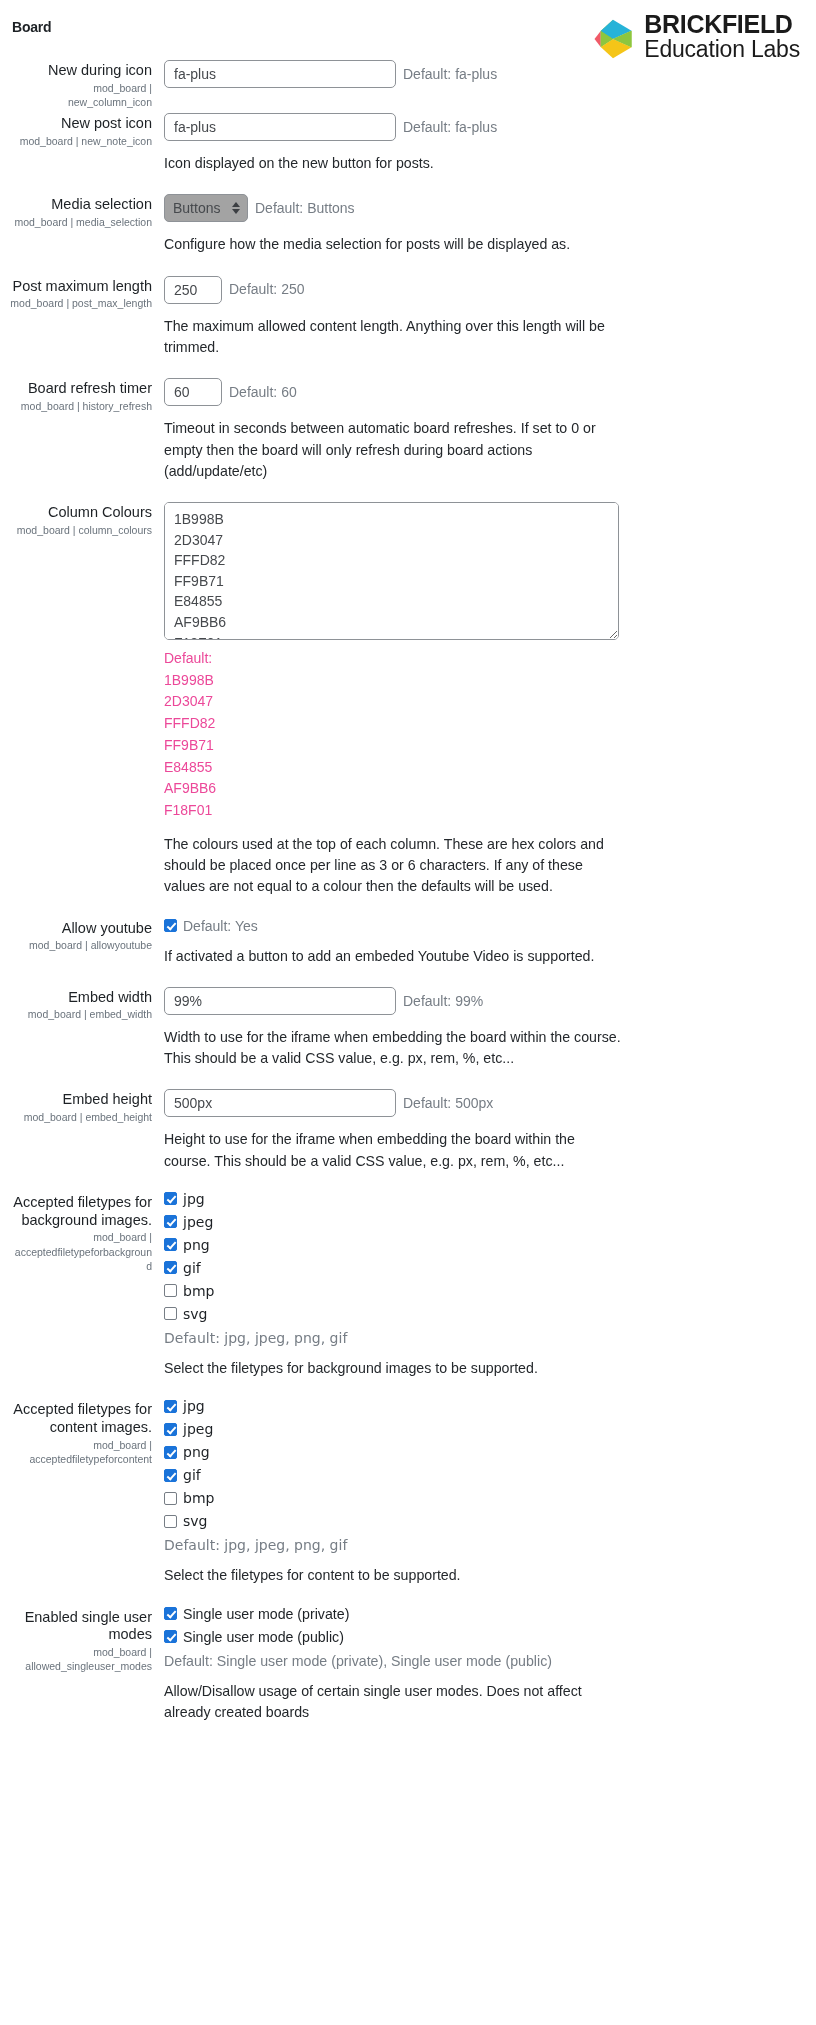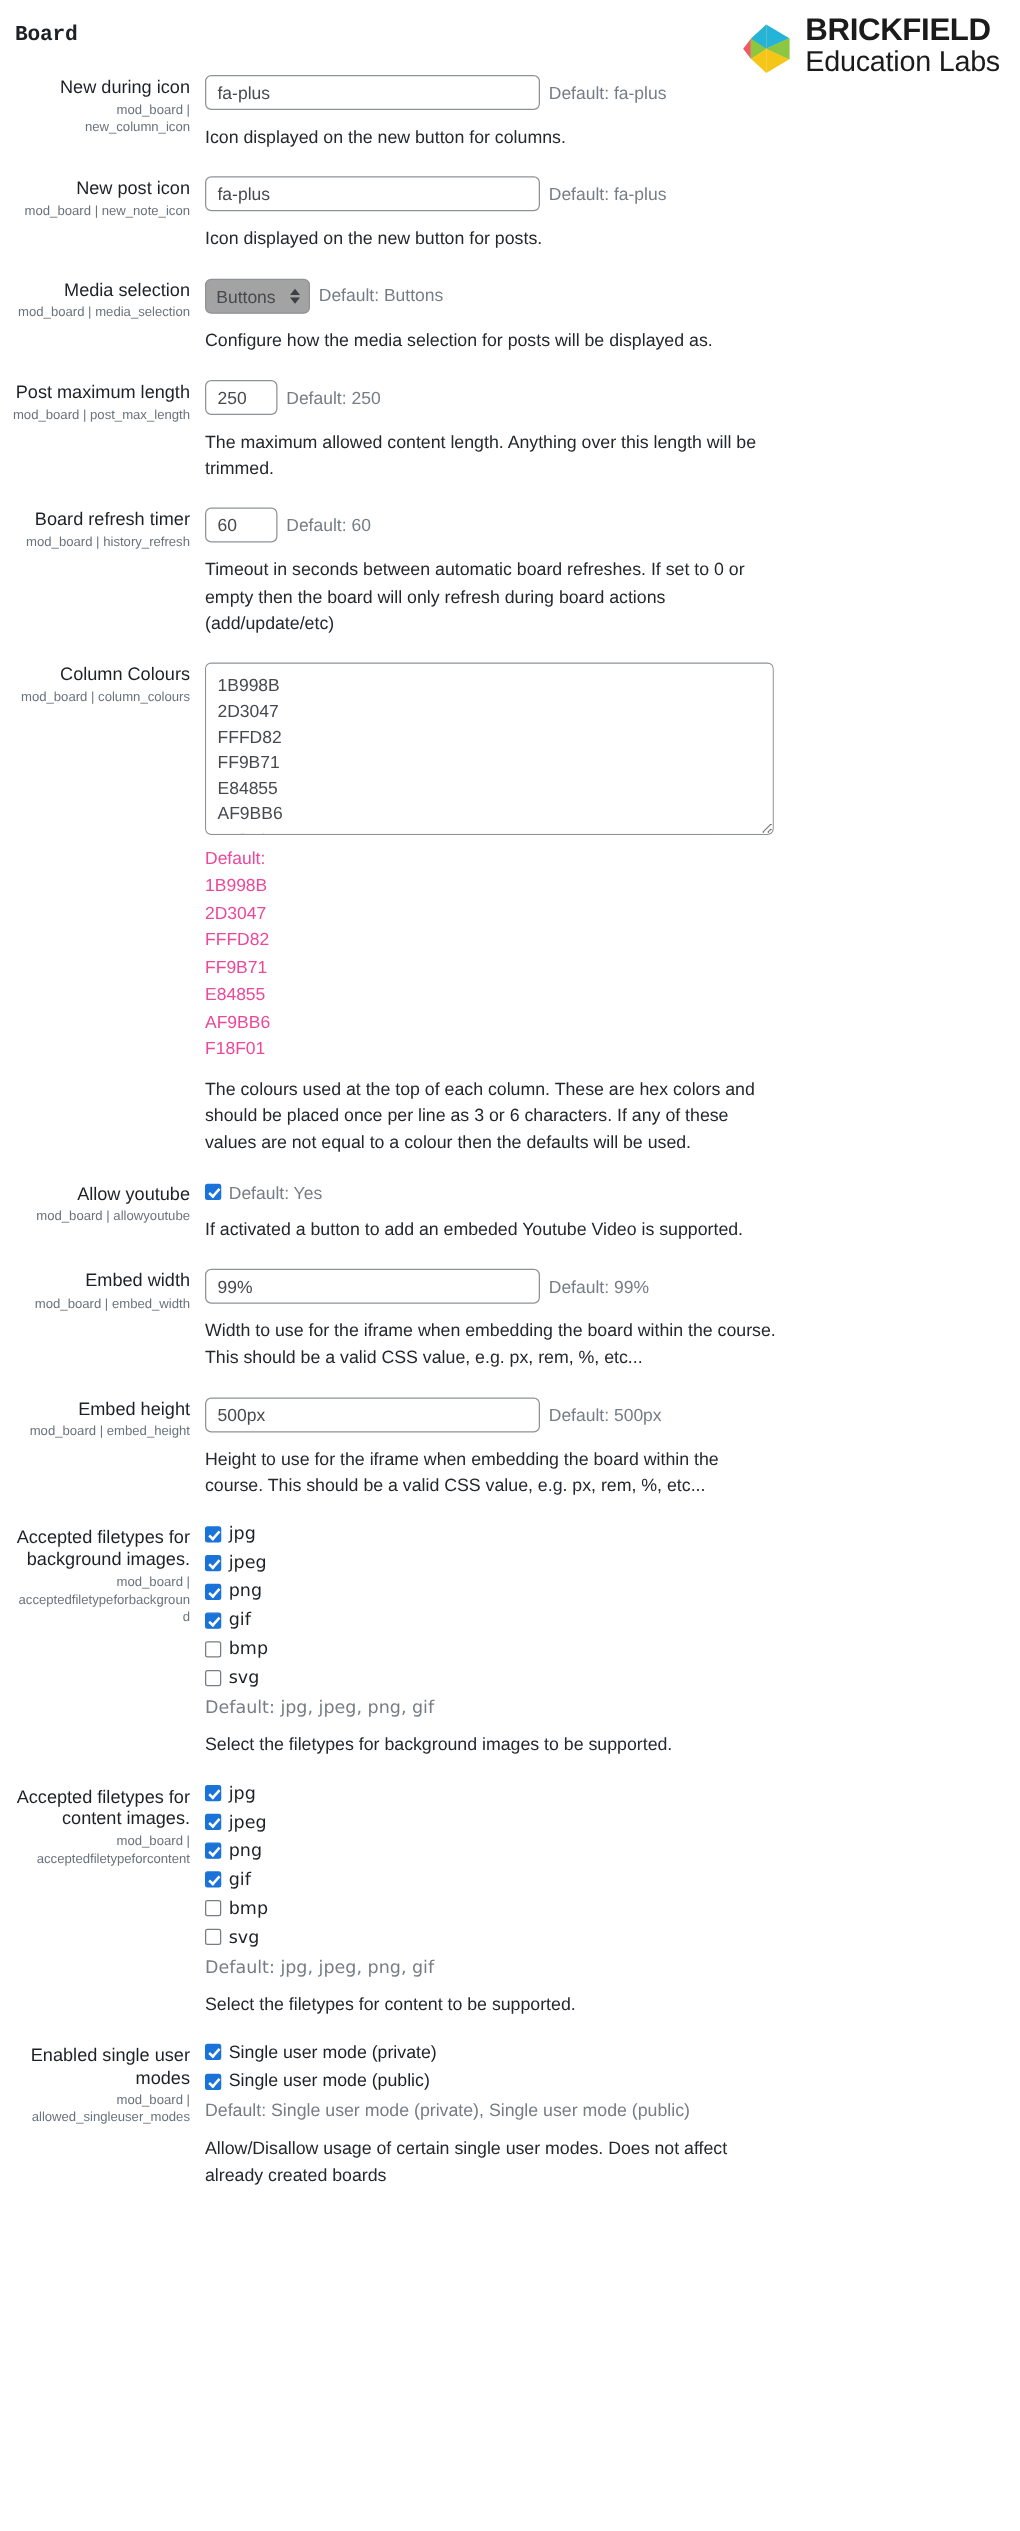--- a/index.html
+++ b/index.html
@@ -16,27 +16,26 @@
 
   
   .header {
     display: flex;
     align-items: flex-start;
     justify-content: space-between;
     padding: 10px 14px 0 10px;
     height: 56px;
   }
   .page-title {
-    font-size: 17px;
+    font-size: 14px;
     font-weight: bold;
     letter-spacing: -0.2px;
     color: #1d2125;
     margin: 10px 0 0 2px;
     line-height: 1;
-    font-family: Liberation Mono, monospace;
   }
   .brand {
     display: flex;
     align-items: flex-end;
     gap: 9px;
     margin-top: 2px;
     margin-right: 2px;
   }
   .brand-mark { width: 44px; height: 44px; flex: 0 0 44px; }
   .brand-text { display: flex; flex-direction: column; line-height: 1.0; }
@@ -91,21 +90,21 @@
     height: 28px;
     border: 1px solid #8e9297;
     border-radius: 5px;
     padding: 3px 9px;
     font-size: 14px;
     font-family: "Liberation Sans", sans-serif;
     color: #46494d;
     background: #fff;
     outline: none;
   }
-  input.txt.wide { width: 268px; }
+  input.txt.wide { width: 232px; }
   input.txt.narrow { width: 58px; }
 
   select.sel {
     height: 28px;
     width: 84px;
     border: 1px solid #8e9297;
     border-radius: 5px;
     padding: 2px 20px 2px 8px;
     font-size: 14px;
     font-family: "Liberation Sans", sans-serif;
@@ -251,21 +250,20 @@
     <div class="srow">
       <div class="labelcol">
         <span class="name">New during icon</span>
         <span class="slug">mod_board | new_column_icon</span>
       </div>
       <div class="fieldcol">
         <div class="field-line">
           <input class="txt wide" type="text" value="fa-plus" style="">
           <span class="defnote">Default: fa-plus</span>
         </div>
-        <div class="desc">Icon displayed on the new button for columns.</div>
       </div>
     </div>
 
     <div class="srow">
       <div class="labelcol">
         <span class="name">New post icon</span>
         <span class="slug">mod_board | new_note_icon</span>
       </div>
       <div class="fieldcol">
         <div class="field-line">

